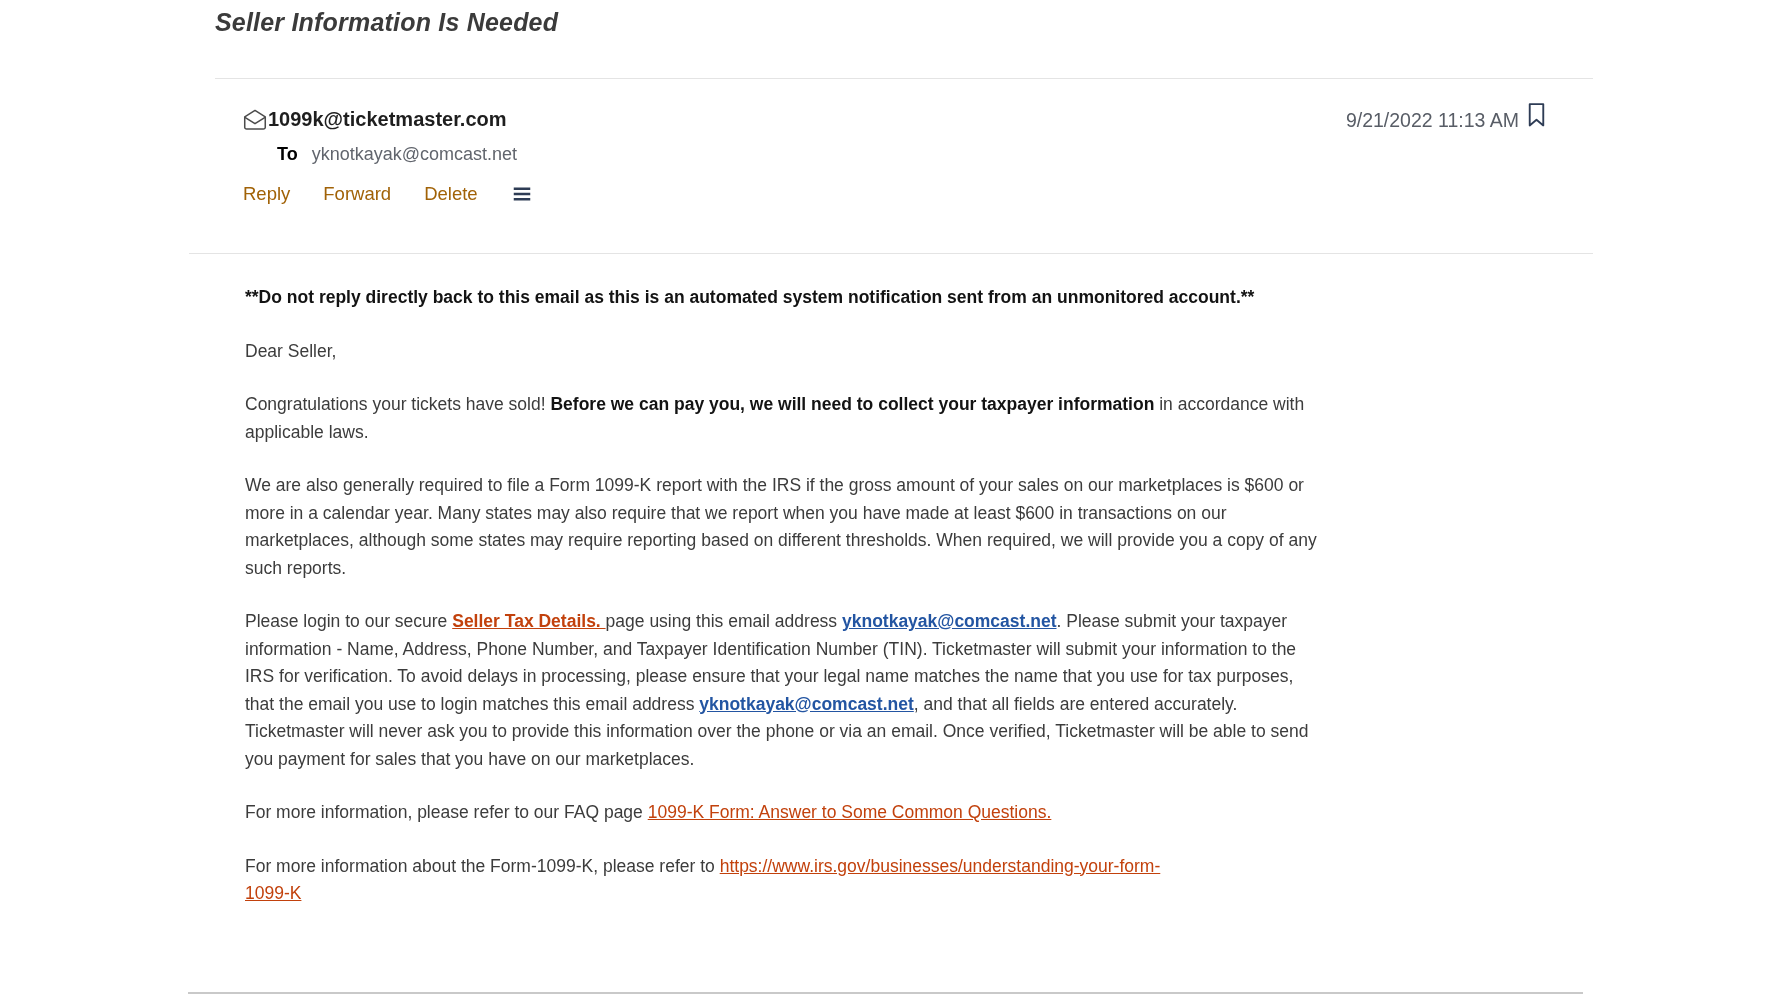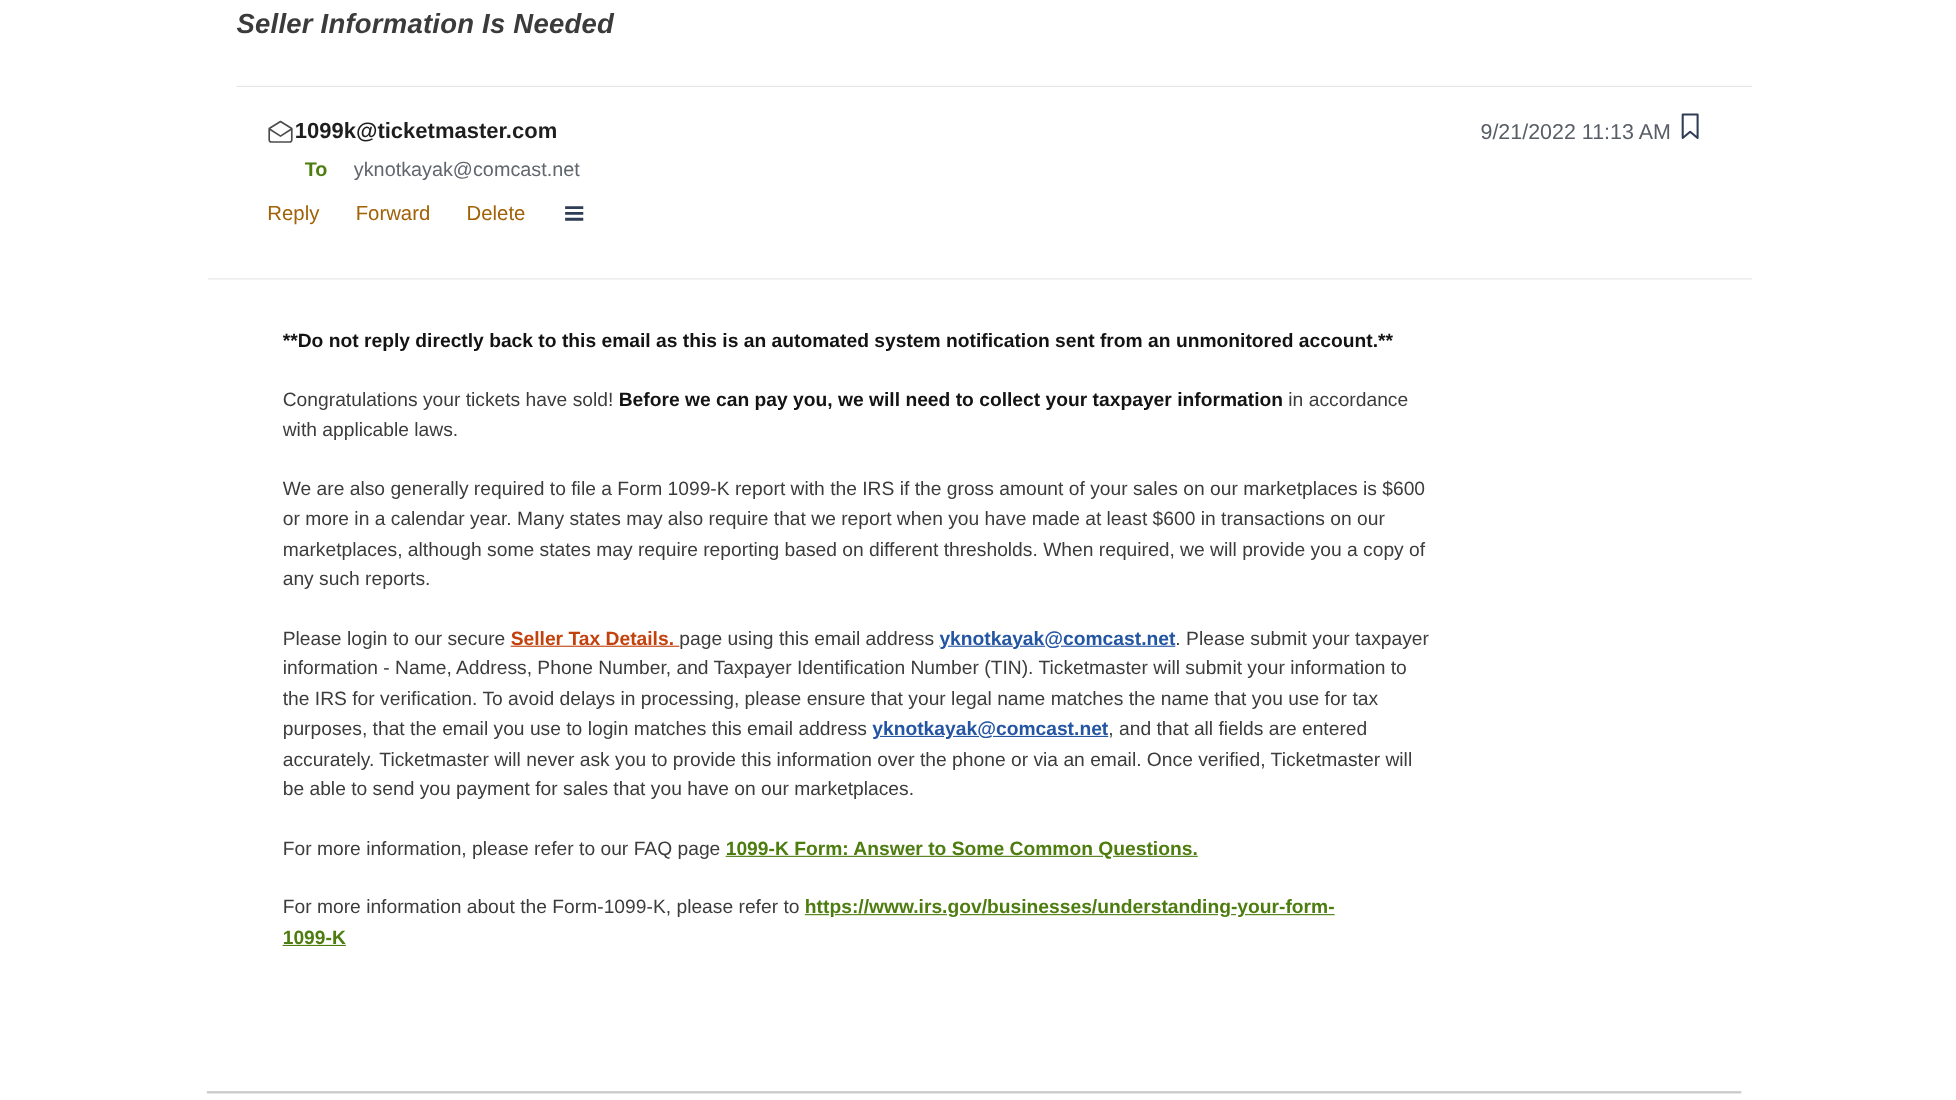--- a/index.html
+++ b/index.html
@@ -14,39 +14,39 @@
   }
   .divider{position:absolute;height:1px;background:#e4e4e4;}
   .divider-top{left:215px;width:1378px;top:78px;}
   .divider-mid{left:189px;width:1404px;top:253px;}
   .divider-bottom{left:188px;width:1395px;top:992px;height:2px;background:#c9c9c9;}
 
   .sender-icon{position:absolute;left:241px;top:106px;width:28px;height:28px;color:#4c4c4c;}
   .sender-icon svg,.flag svg,.menu-icon svg{display:block;width:100%;height:100%;}
   .from{position:absolute;left:268px;top:108px;font-size:20px;font-weight:700;color:#1e1e1e;}
   .to-row{position:absolute;left:277px;top:144px;font-size:18px;}
-  .to-label{font-weight:700;color:#4d7c0f;margin-right:24px;}
+  .to-label{font-weight:700;color:#000000;margin-right:14px;}
   .to-addr{color:#61656d;cursor:pointer;}
   .date{position:absolute;top:109px;right:259px;font-size:19.5px;color:#585d66;white-space:nowrap;}
   .flag{position:absolute;left:1524px;top:101px;width:25px;height:28px;color:#2e3c55;cursor:pointer;}
   .actions{position:absolute;left:243px;top:183px;display:flex;align-items:center;font-size:18.5px;color:#a16207;}
   .action{margin-right:33px;cursor:pointer;}
   .menu-icon{width:22px;height:22px;color:#2e3c55;cursor:pointer;}
 
   .email-body{
     position:absolute;left:245px;top:284px;width:1075px;
     font-size:17.5px;line-height:27.5px;color:#3c3c3c;
   }
-  .email-body p{margin:12px;}
+  .email-body p{margin:0;}
   .email-body p + p{margin-top:26px;}
   .b{font-weight:700;color:#131313;}
   a{cursor:pointer;}
   .link-gray{color:#c2410c;text-decoration:underline;font-weight:bold;}
   .link-email{color:#2355a2;font-weight:700;text-decoration:underline;}
-  .link-blue{color:#4d7c0f;text-decoration:underline;font-weight:bold;}
+  .link-blue{color:#c2410c;text-decoration:underline;}
 </style>
 </head>
 <body>
 
 <h1 class="title">Seller Information Is Needed</h1>
 <div class="divider divider-top"></div>
 
 <div class="sender-icon">
   <svg viewBox="0 0 24 24" fill="none" stroke="currentColor" stroke-width="1.3" stroke-linejoin="round" stroke-linecap="round">
     <path d="M3.2 9.3 L12 3.8 L20.8 9.3 V18.2 A1.6 1.6 0 0 1 19.2 19.8 H4.8 A1.6 1.6 0 0 1 3.2 18.2 Z"></path>
@@ -68,20 +68,21 @@
   <span class="menu-icon">
     <svg viewBox="0 0 24 24" fill="none" stroke="currentColor" stroke-width="2.8" stroke-linecap="butt">
       <path d="M3 6.2 H21 M3 12 H21 M3 17.8 H21"></path>
     </svg>
   </span>
 </div>
 <div class="divider divider-mid"></div>
 
 <div class="email-body">
   <p class="b">**Do not reply directly back to this email as this is an automated system notification sent from an unmonitored account.**</p>
+  <p>Dear Seller,</p>
   <p><span>Congratulations your tickets have sold! </span><span class="b">Before we can pay you, we will need to collect your taxpayer information</span><span> in accordance with applicable laws.</span></p>
   <p>We are also generally required to file a Form 1099-K report with the IRS if the gross amount of your sales on our marketplaces is $600 or more in a calendar year. Many states may also require that we report when you have made at least $600 in transactions on our marketplaces, although some states may require reporting based on different thresholds. When required, we will provide you a copy of any such reports.</p>
   <p><span>Please login to our secure </span><a class="link-gray">Seller Tax Details. </a><span>page using this email address </span><a class="link-email">yknotkayak@comcast.net</a><span>. Please submit your taxpayer information - Name, Address, Phone Number, and Taxpayer Identification Number (TIN). Ticketmaster will submit your information to the IRS for verification. To avoid delays in processing, please ensure that your legal name matches the name that you use for tax purposes, that the email you use to login matches this email address </span><a class="link-email">yknotkayak@comcast.net</a><span>, and that all fields are entered accurately. Ticketmaster will never ask you to provide this information over the phone or via an email. Once verified, Ticketmaster will be able to send you payment for sales that you have on our marketplaces.</span></p>
   <p><span>For more information, please refer to our FAQ page </span><a class="link-blue">1099-K Form: Answer to Some Common Questions.</a></p>
   <p><span>For more information about the Form-1099-K, please refer to </span><a class="link-blue"><span>https://www.irs.gov/businesses/understanding-your-form-</span><br><span>1099-K</span></a></p>
 </div>
 
 <div class="divider divider-bottom"></div>
 
 </body></html>

